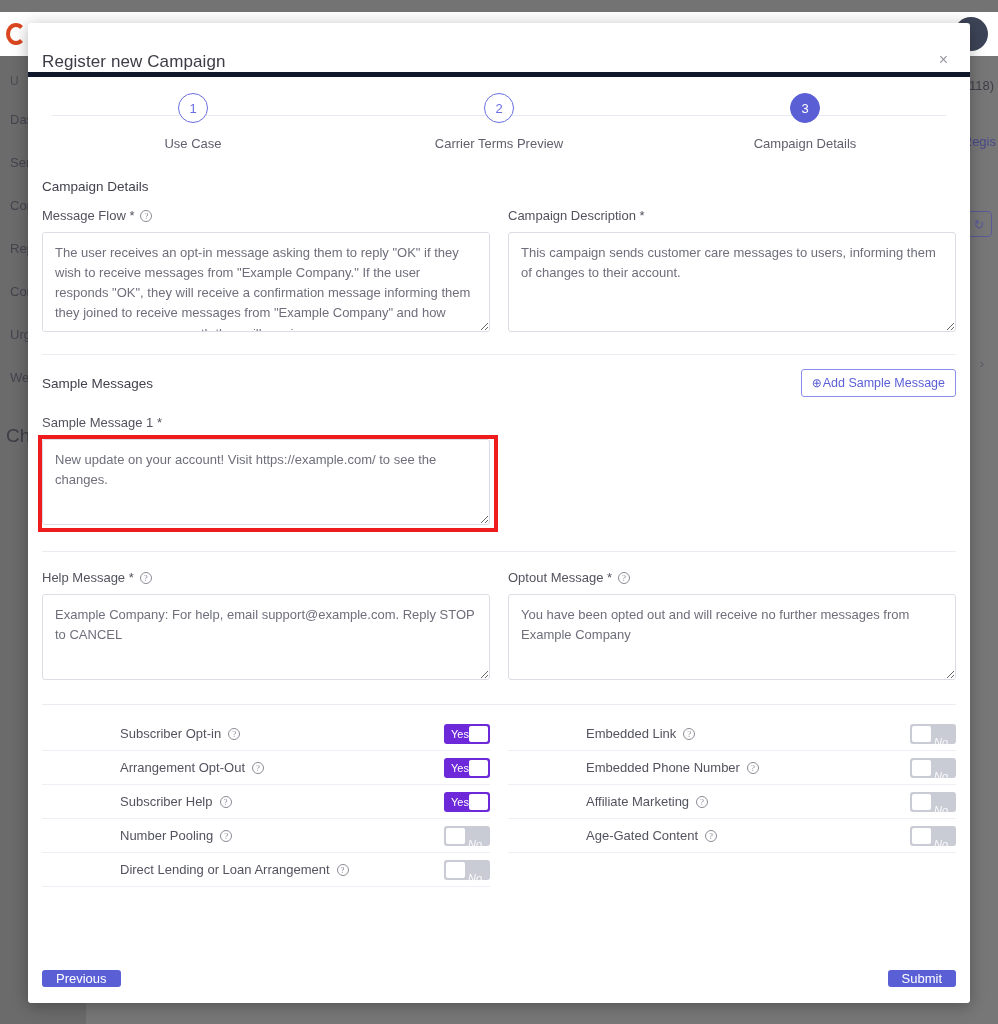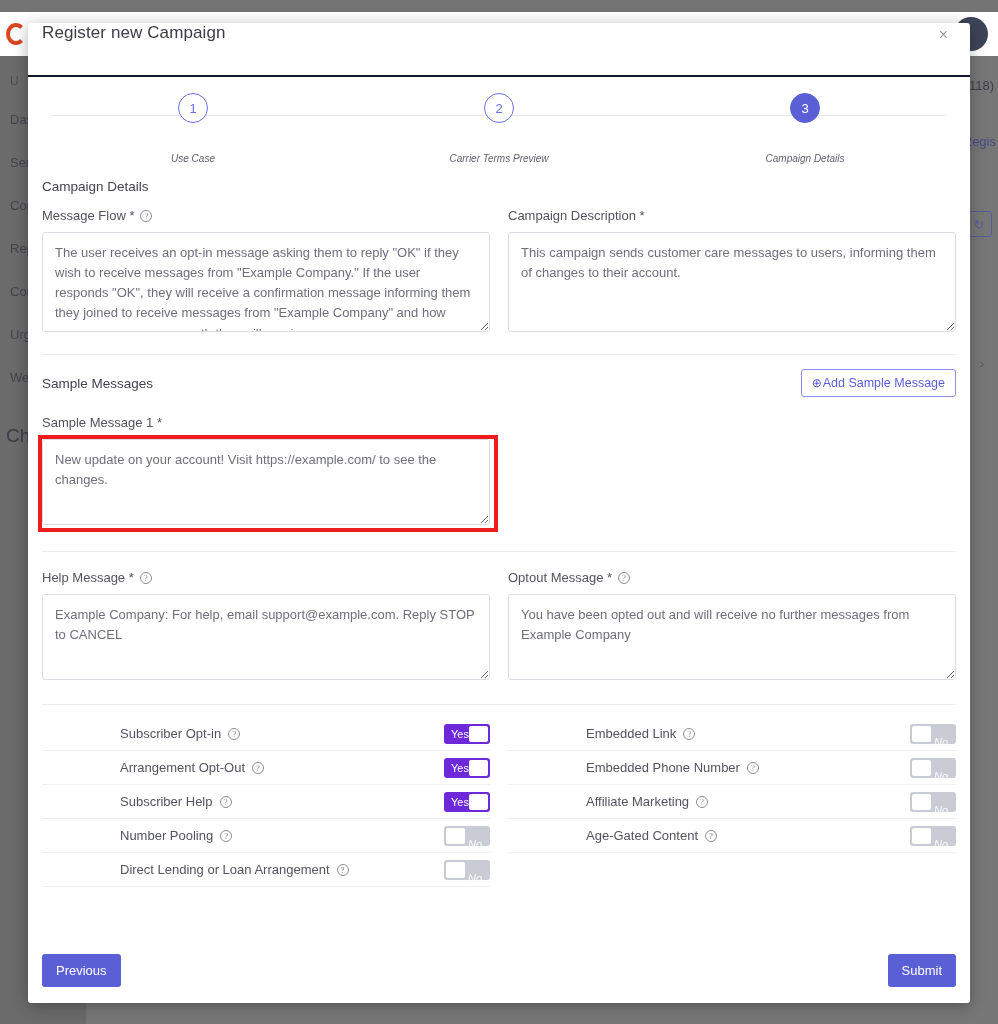--- a/index.html
+++ b/index.html
@@ -77,22 +77,22 @@
     left: 28px; top: 23px;
     width: 942px; height: 980px;
     background: #ffffff;
     border-radius: 3px;
     box-shadow: 0 3px 16px rgba(0,0,0,.30);
     display: flex; flex-direction: column;
     overflow: hidden;
   }
   .modal-header {
     height: 54px; flex: 0 0 54px;
-    border-bottom: 2px solid #0f172a;
-    display: flex; align-items: flex-start;
+    border-bottom: 5px solid #0f172a;
+    display: flex; align-items: flex-end;
     padding: 0 16px 0 14px;
   }
   .modal-title {
     font-size: 17px; color: #3c3c46; font-weight: 400;
     letter-spacing: .1px;
   }
   .modal-close {
     margin-left: auto; font-size: 16px; color: #9a9aa4;
     cursor: pointer; line-height: 1; padding: 4px 6px;
     background: none; border: none; font-family: inherit;
@@ -122,21 +122,21 @@
   .step-circle {
     width: 30px; height: 30px; border-radius: 50%;
     background: #fff; border: 1.5px solid #6b6fe0;
     color: #6b6fe0; font-size: 13px;
     display: flex; align-items: center; justify-content: center;
   }
   .step.active .step-circle {
     background: #5b5fd6; border-color: #5b5fd6; color: #fff;
   }
   .step-label {
-    margin-top: 30px; font-size: 10px; color: #5f5f6d; font-style: italic;
+    margin-top: 13px; font-size: 13px; color: #5f5f6d;
   }
 
   
   .section { padding: 0 14px; }
   .section-title {
     font-size: 13.5px; color: #42424e; margin: 8px 0 14px 0;
   }
   .row2 { display: flex; gap: 18px; }
   .col { flex: 1 1 0; min-width: 0; }
   .field-label {
@@ -235,21 +235,21 @@
 
   
   .modal-footer {
     flex: 0 0 auto;
     padding: 14px 14px 16px 14px;
     display: flex; align-items: center;
   }
   .btn-primary {
     background: #5b5fd6; color: #fff;
     border: none; border-radius: 3px;
-    font-size: 13px; padding: 9px 14px;
+    font-size: 13px; padding: 1px 14px;
     cursor: pointer;
     font-family: "Liberation Sans", sans-serif;
   }
   .btn-primary.right { margin-left: auto; }
 </style>
 </head>
 <body>
 
 <div class="bg-app">
   <div class="bg-topbar">

